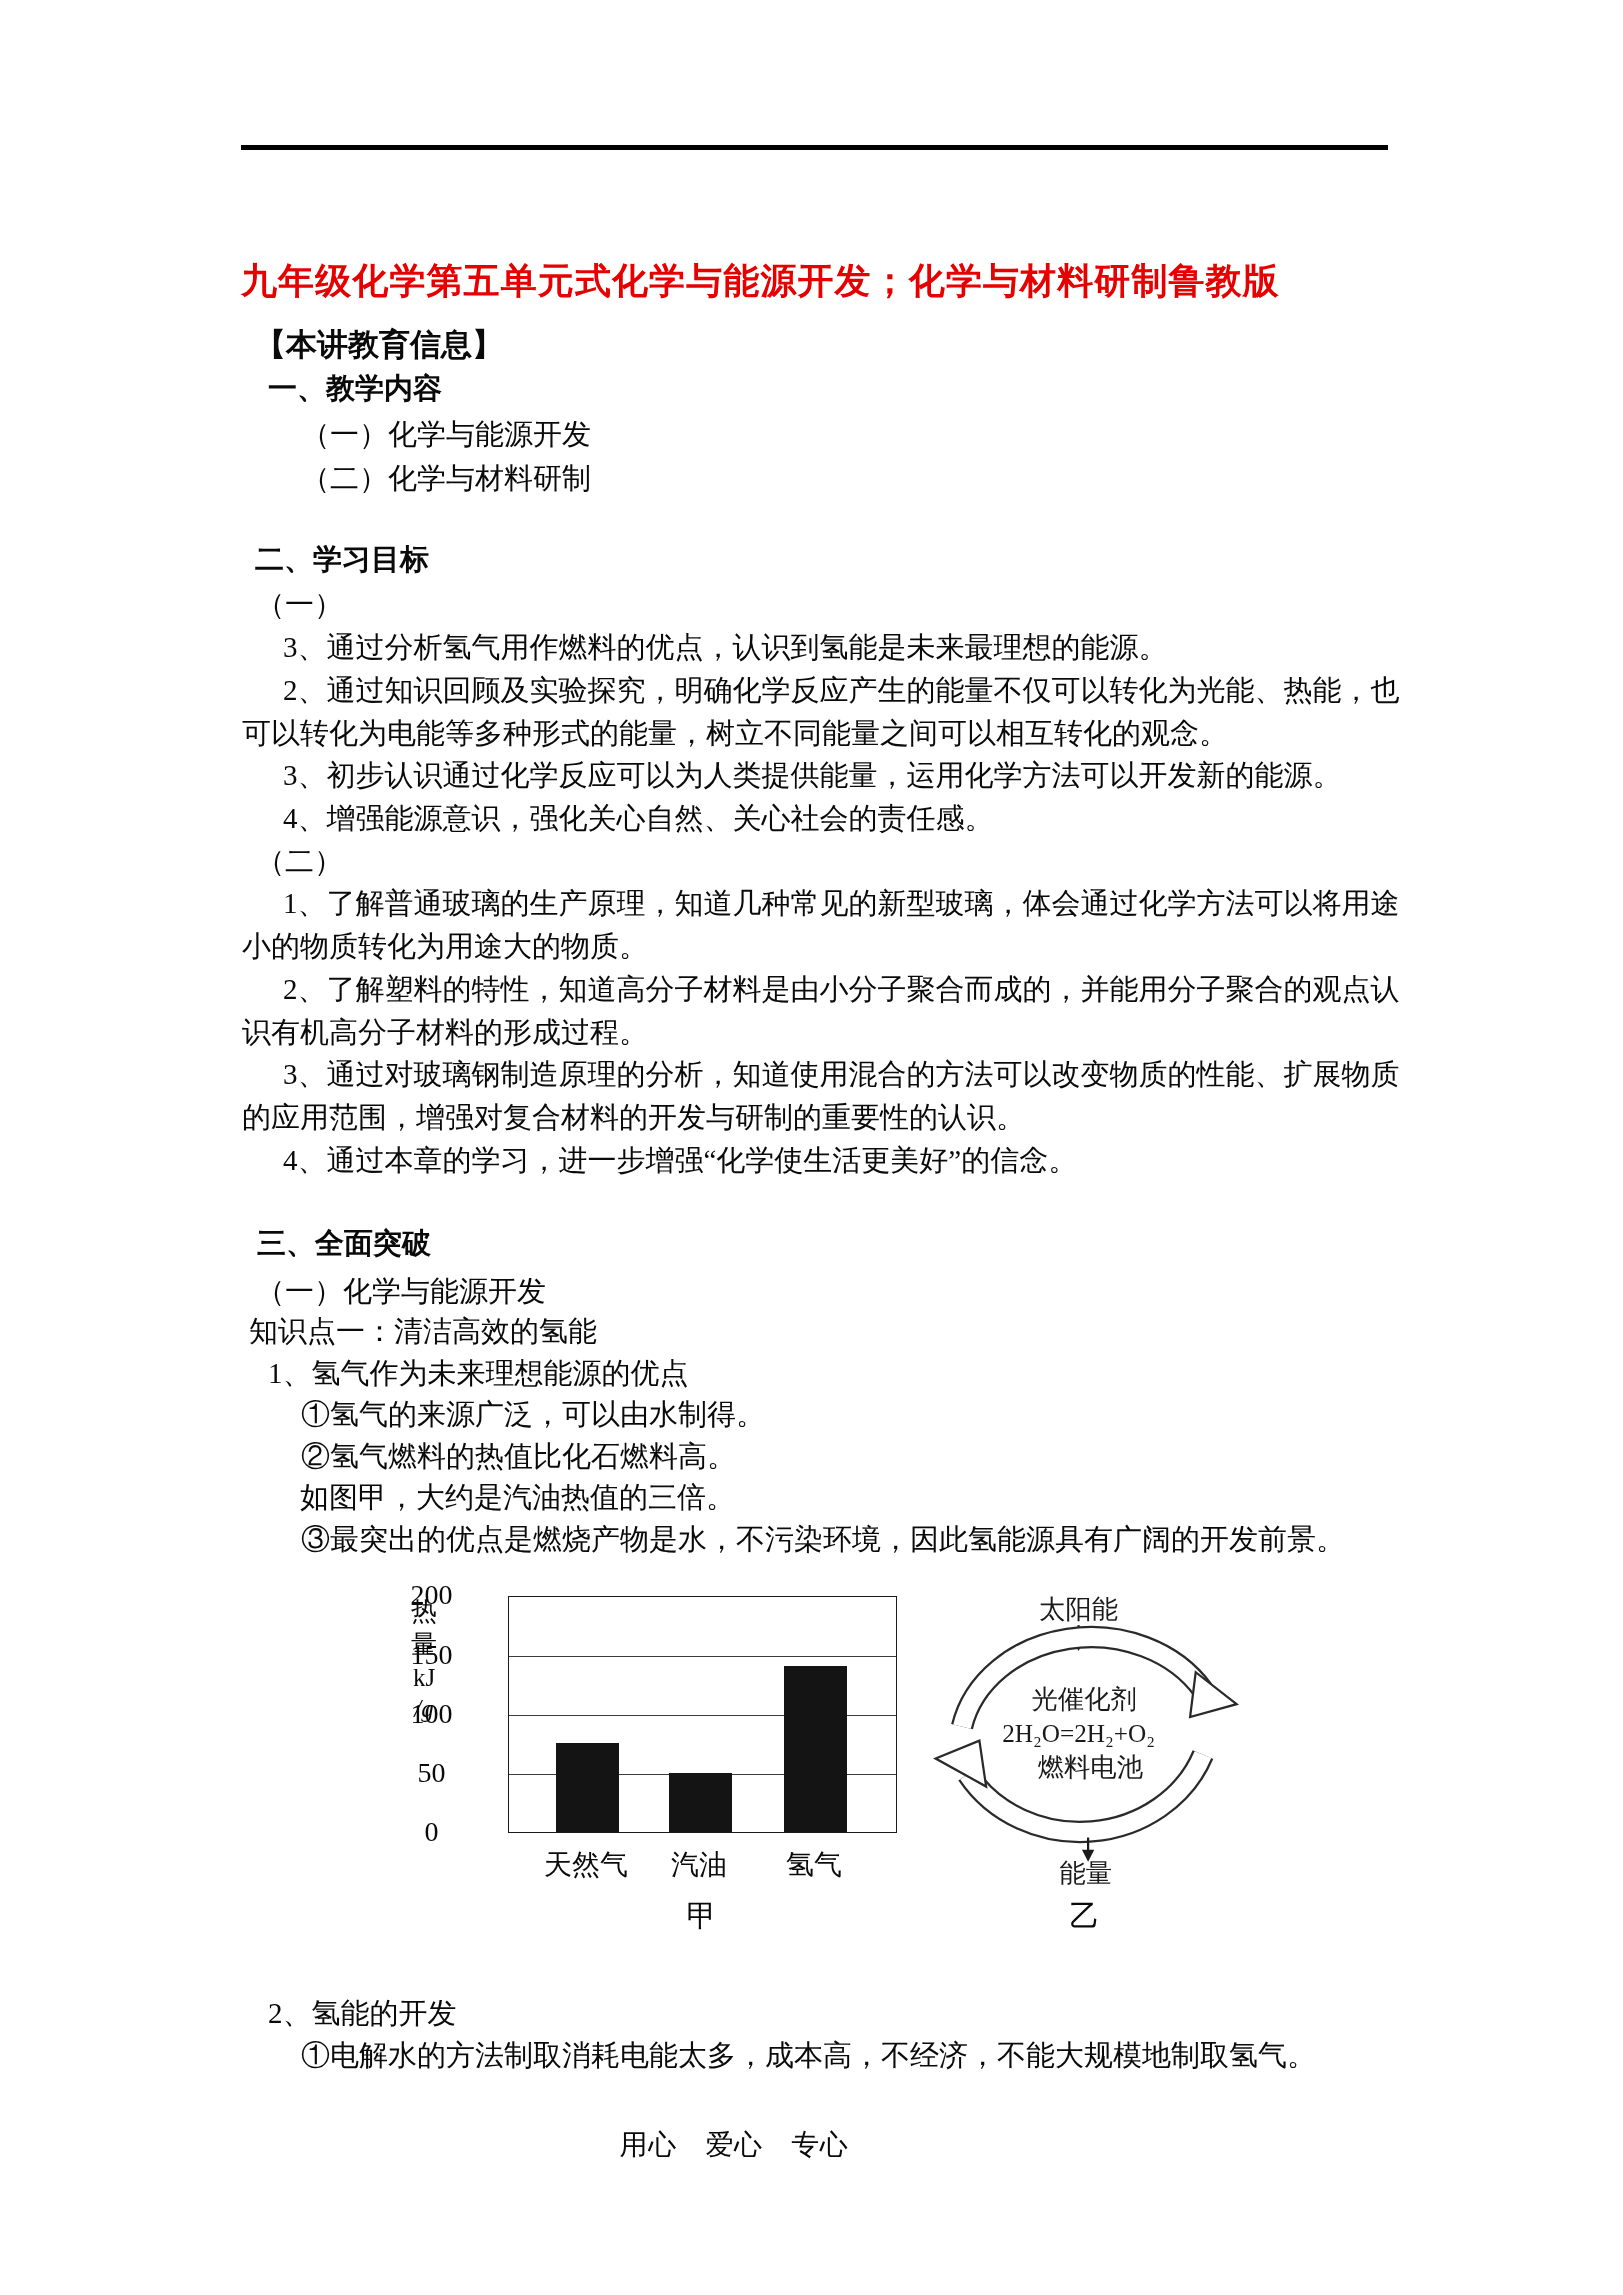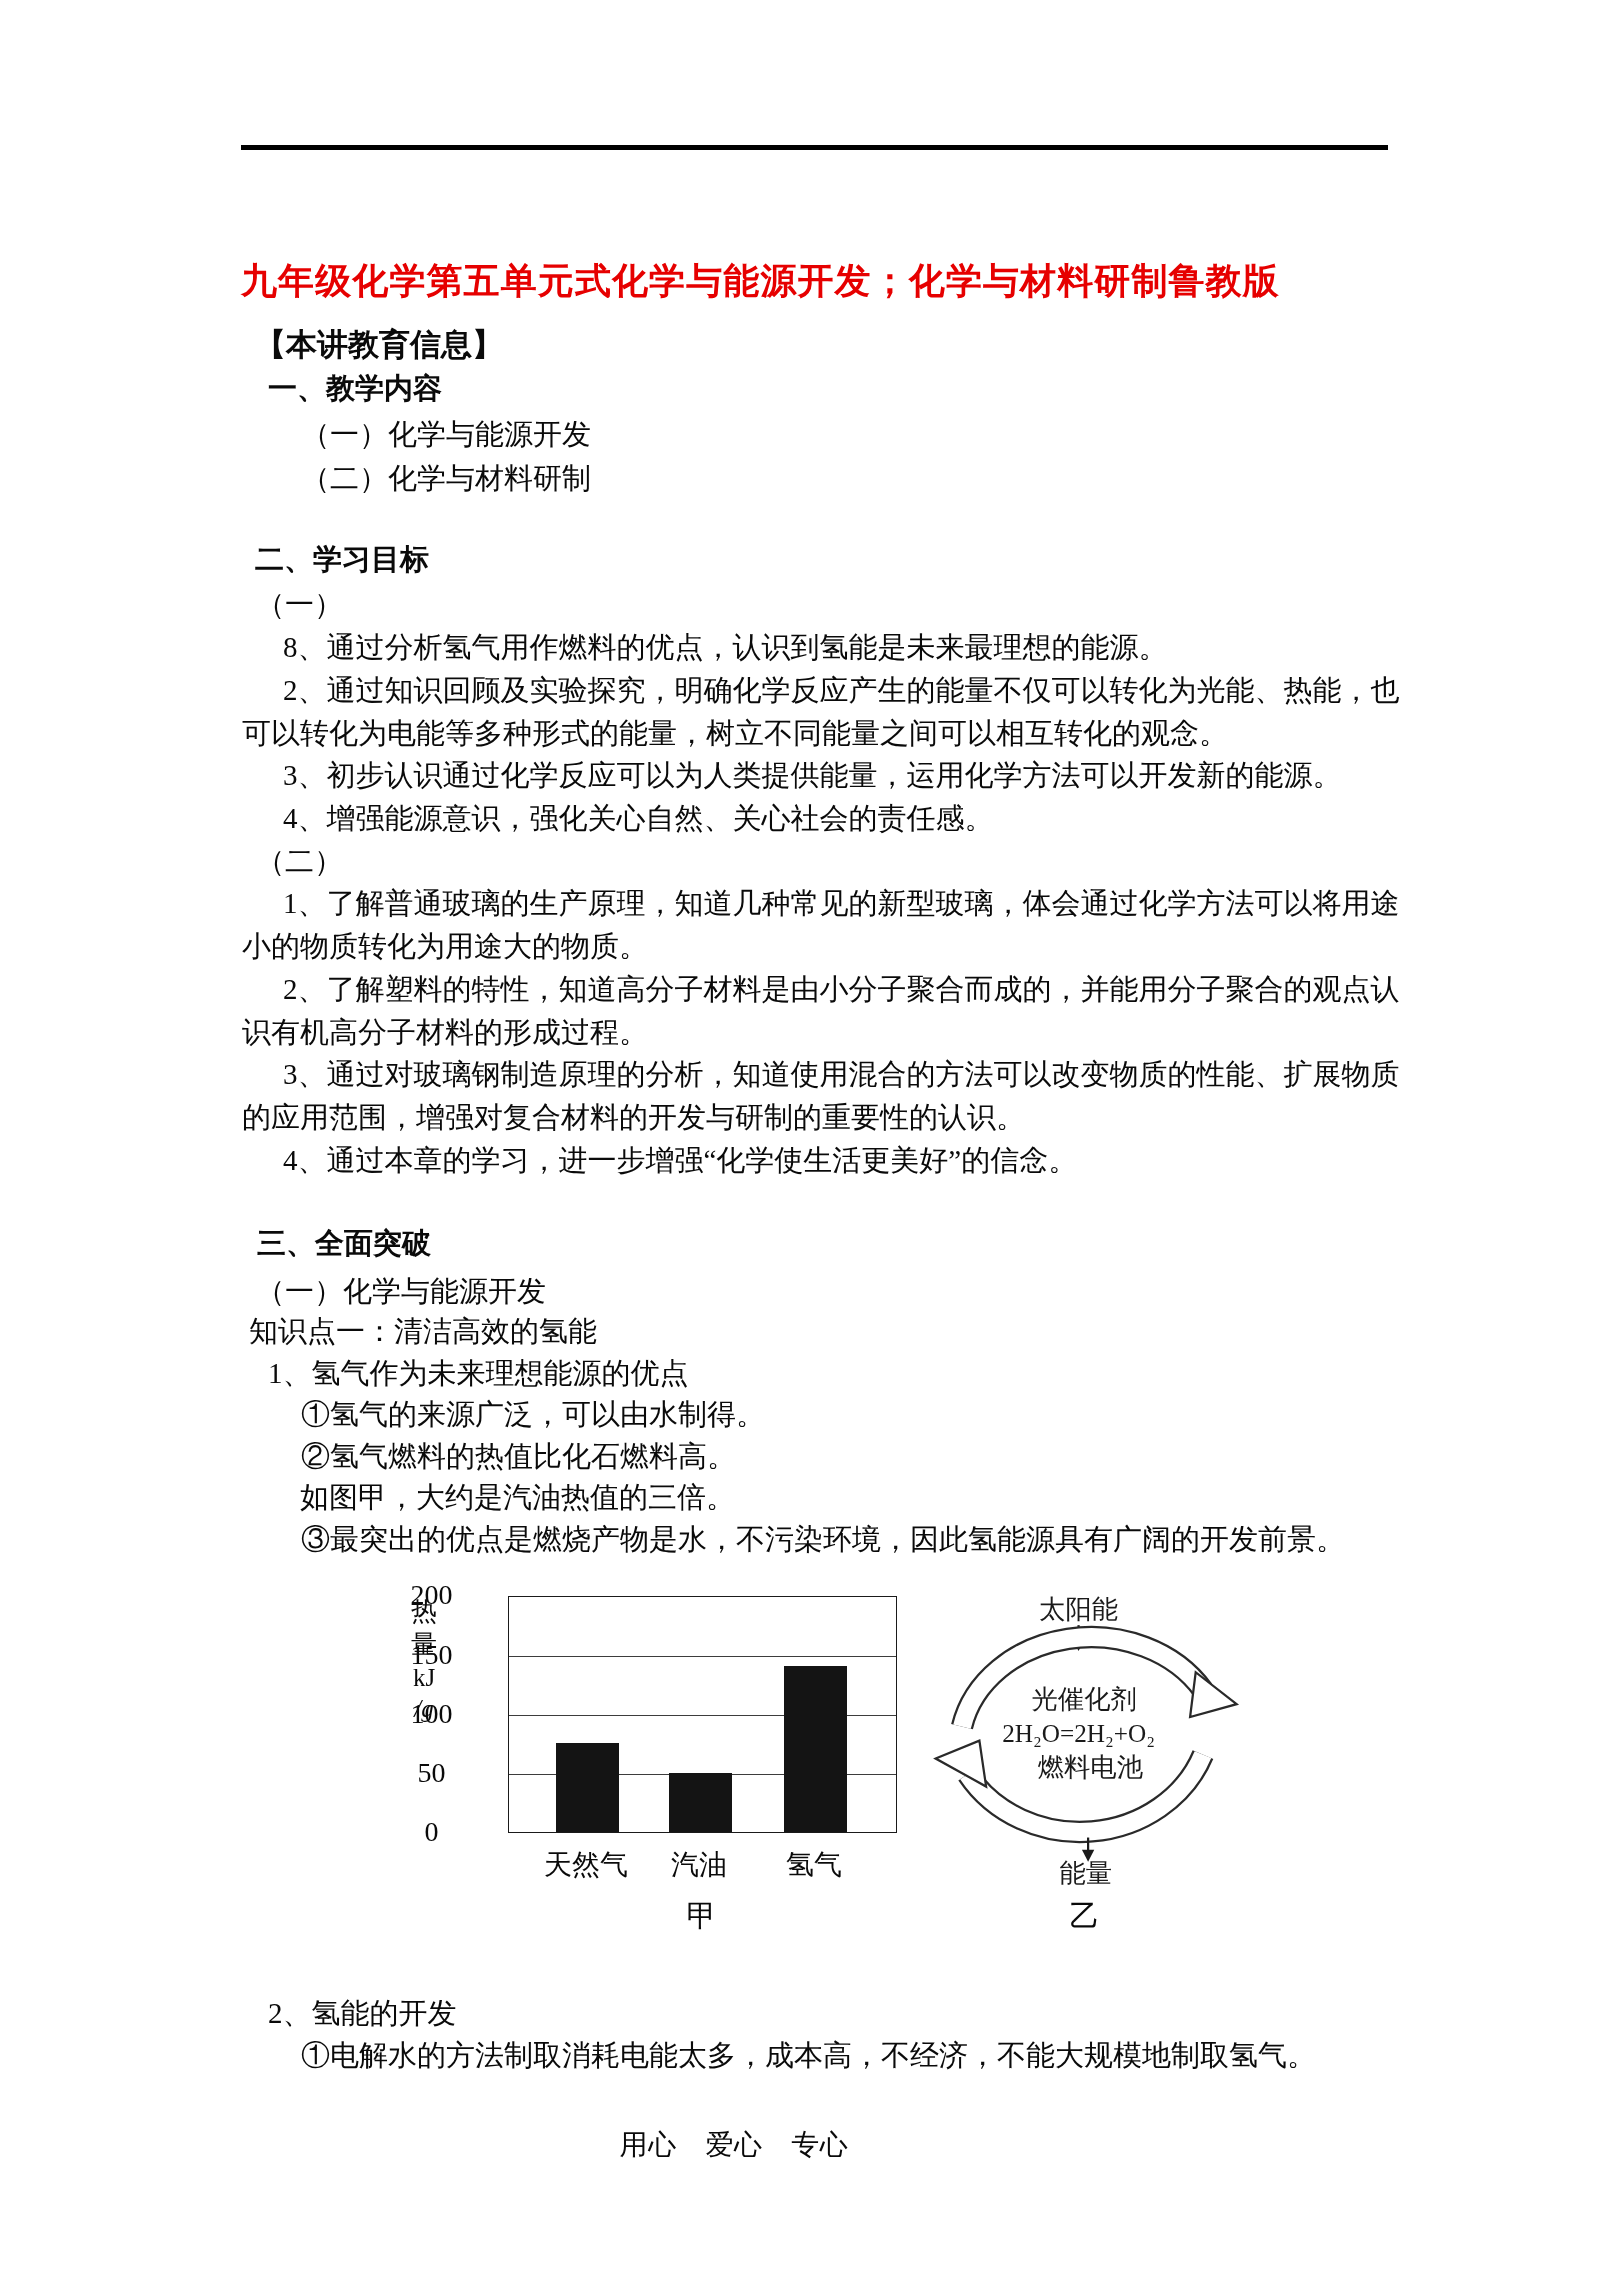--- a/index.html
+++ b/index.html
@@ -45,21 +45,21 @@
   <div class="rule" style="left:241px;top:145px;width:1147px;height:4.5px;"></div>
 
   <div class="title" style="color: rgb(230, 0, 0);">九年级化学第五单元式化学与能源开发；化学与材料研制鲁教版</div>
 
   <div class="ln h1 c1">【本讲教育信息】</div>
   <div class="ln h2 c2">一、教学内容</div>
   <div class="ln c3">（一）化学与能源开发</div>
   <div class="ln c4">（二）化学与材料研制</div>
   <div class="ln h2 c5">二、学习目标</div>
   <div class="ln c6">（一）</div>
-  <div class="ln c7">8、通过分析氢气用作燃料的优点，认识到氢能是未来最理想的能源。</div>
+  <div class="ln c7">3、通过分析氢气用作燃料的优点，认识到氢能是未来最理想的能源。</div>
   <div class="ln c8">2、通过知识回顾及实验探究，明确化学反应产生的能量不仅可以转化为光能、热能，也</div>
   <div class="ln c9">可以转化为电能等多种形式的能量，树立不同能量之间可以相互转化的观念。</div>
   <div class="ln c10">3、初步认识通过化学反应可以为人类提供能量，运用化学方法可以开发新的能源。</div>
   <div class="ln c11">4、增强能源意识，强化关心自然、关心社会的责任感。</div>
   <div class="ln c12">（二）</div>
   <div class="ln c13">1、了解普通玻璃的生产原理，知道几种常见的新型玻璃，体会通过化学方法可以将用途</div>
   <div class="ln c14">小的物质转化为用途大的物质。</div>
   <div class="ln c15">2、了解塑料的特性，知道高分子材料是由小分子聚合而成的，并能用分子聚合的观点认</div>
   <div class="ln c16">识有机高分子材料的形成过程。</div>
   <div class="ln c17">3、通过对玻璃钢制造原理的分析，知道使用混合的方法可以改变物质的性能、扩展物质</div>

